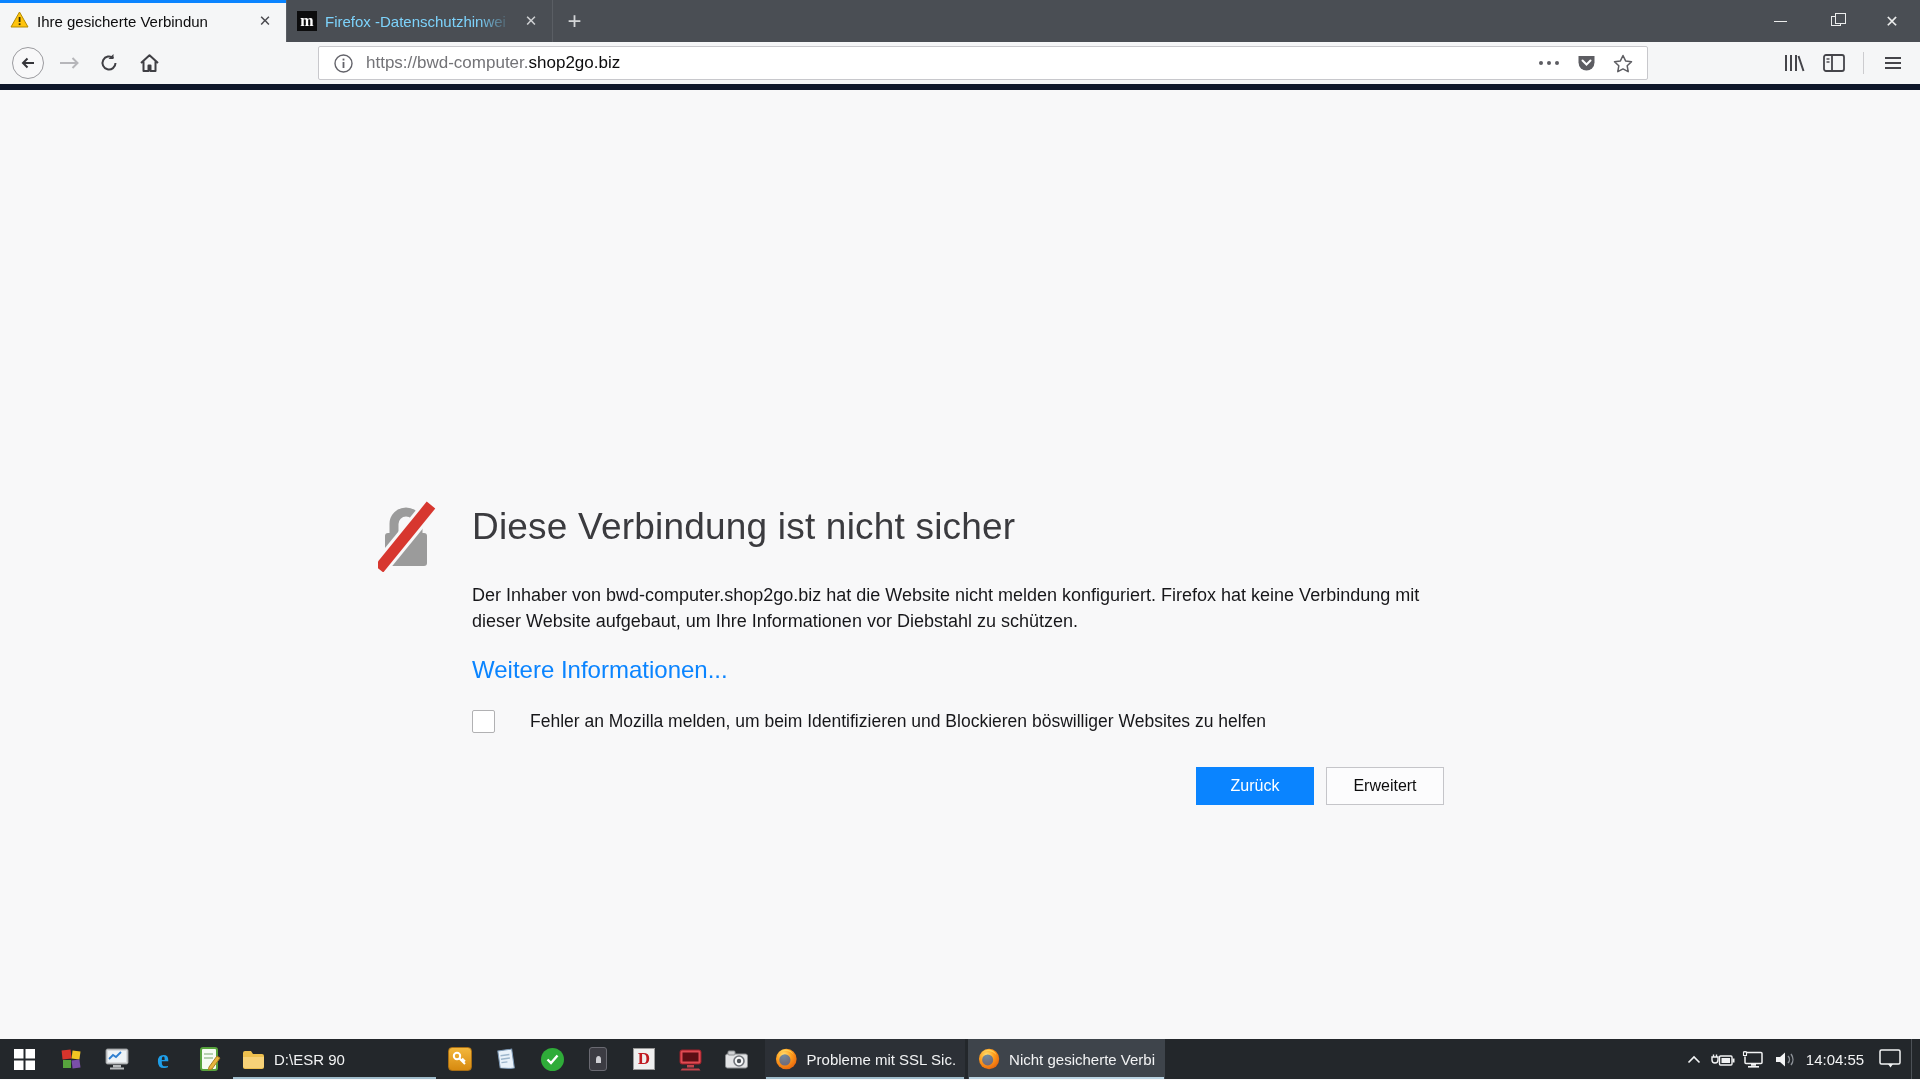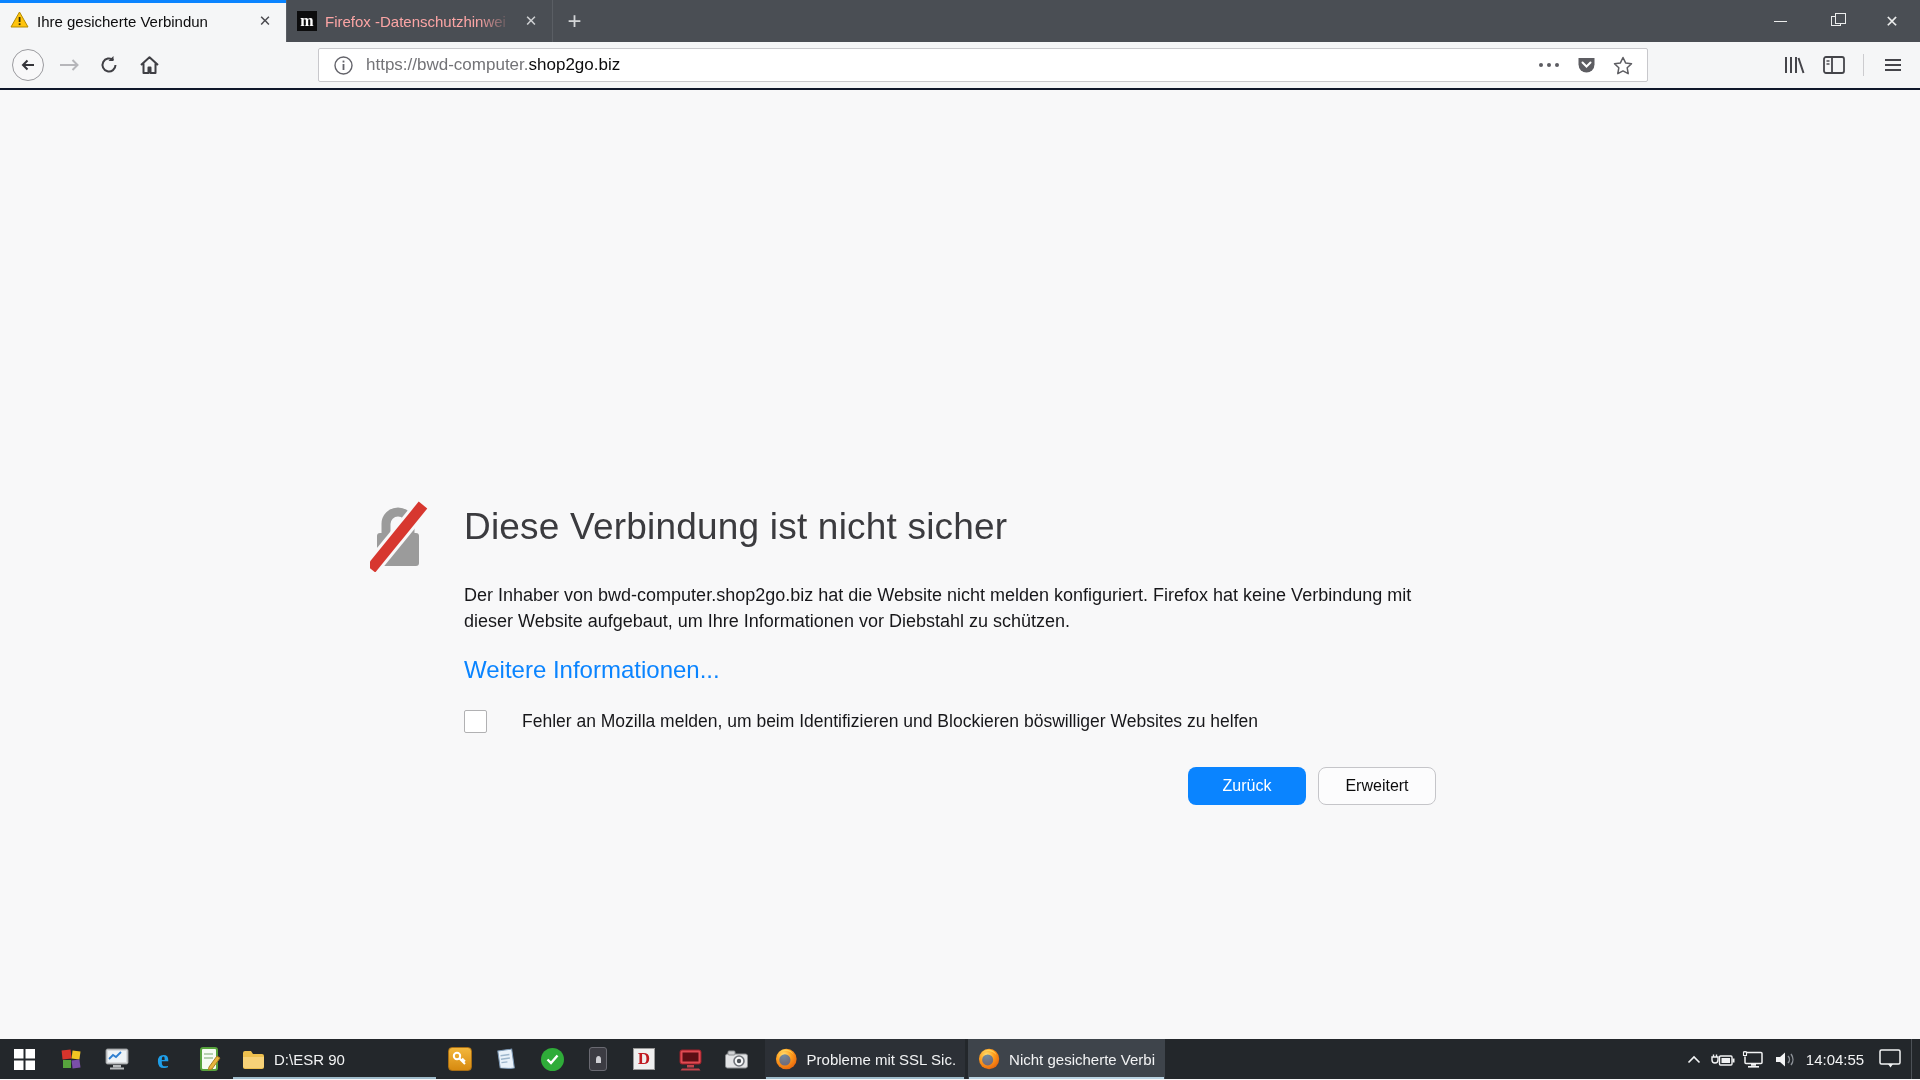--- a/index.html
+++ b/index.html
@@ -9,69 +9,69 @@
   
   .titlebar { height:42px; background:#4a4e54; display:flex; align-items:stretch; }
   .tab { display:flex; align-items:center; gap:8px; padding:0 10px; position:relative; cursor:default; }
   .tab.active { width:286px; background:#f5f6f7; }
   .tab.active::before { content:""; position:absolute; top:0; left:0; right:0; height:3px; background:#0a84ff; }
   .tab.inactive { width:266px; border-left:1px solid #5a5e64; }
   .tab-title { flex:1; font-size:15px; white-space:nowrap; overflow:hidden;
     -webkit-mask-image:linear-gradient(to right,#000 82%,transparent);
             mask-image:linear-gradient(to right,#000 82%,transparent); }
   .tab.active .tab-title { color:#0c0c0d; }
-  .tab.inactive .tab-title { color:#fca5a5; }
+  .tab.inactive .tab-title { color:#7dd3fc; }
   .tab-close { font-size:15px; width:22px; height:22px; line-height:22px; text-align:center; border-radius:2px; }
   .tab.active .tab-close { color:#4a4a4f; }
   .tab.inactive .tab-close { color:#cfd1d3; }
   .favicon-m { width:20px; height:20px; background:#0c0c0d; color:#fff; font-family:"Liberation Serif",serif;
     font-weight:bold; font-size:16px; text-align:center; line-height:20px; flex:0 0 auto; }
   .newtab { width:44px; display:flex; align-items:center; justify-content:center; color:#d3d5d7;
     font-size:24px; font-weight:300; border-left:1px solid #5a5e64; }
   .drag-space { flex:1; }
   .win-controls { display:flex; }
   .win-btn { width:56px; display:flex; align-items:center; justify-content:center; color:#eceded; }
   .glyph-min { width:13px; height:1px; background:#eceded; display:block; }
   .glyph-restore { width:10px; height:10px; border:1px solid #eceded; position:relative; display:block; }
   .glyph-restore::before { content:""; position:absolute; left:2px; bottom:2px; width:10px; height:10px;
     border:1px solid #eceded; border-right:none; border-bottom:none; background:transparent; top:-4px; left:3px;
     width:9px; height:9px; border:1px solid #eceded; background:#4a4e54; }
   .glyph-close { font-size:16px; }
 
   
-  .navbar { height:48px; background:#f5f6f7; border-bottom:2px solid #0f172a; display:flex; align-items:center;
+  .navbar { height:48px; background:#f5f6f7; border-bottom:6px solid #0f172a; display:flex; align-items:center;
     padding:0 10px; gap:6px; }
   .nav-btn { width:34px; height:34px; display:flex; align-items:center; justify-content:center; border-radius:2px; flex:0 0 auto; }
   .nav-btn.back { width:36px; }
   .nav-spacer { width:140px; flex:0 0 auto; }
   .urlbar { width:1330px; height:34px; background:#fff; border:1px solid #c8c8cc; border-radius:2px;
     display:flex; align-items:center; padding:0 10px; gap:9px; flex:0 0 auto; }
   .url-text { flex:1; font-size:17px; color:#737377; white-space:nowrap; overflow:hidden; }
   .url-domain { color:#0c0c0d; }
   .page-action { width:28px; height:28px; display:flex; align-items:center; justify-content:center; flex:0 0 auto; }
   .dots { display:flex; gap:4px; }
   .dots i { width:4px; height:4px; border-radius:50%; background:#5d5d62; display:block; }
   .nav-right { margin-left:auto; display:flex; align-items:center; gap:6px; }
   .toolbar-sep { width:1px; height:22px; background:#cccccf; margin:0 6px; }
   .hamburger { display:flex; flex-direction:column; gap:3px; }
   .hamburger i { width:16px; height:2px; background:#45454a; display:block; }
 
   
   .content { position:relative; height:949px; background:#f8f8f9; }
-  .error-wrap { position:absolute; left:370px; top:410px; display:flex; gap:34px; }
+  .error-wrap { position:absolute; left:378px; top:410px; display:flex; gap:34px; }
   .error-main { width:990px; }
   .error-title { font-size:37px; font-weight:300; color:#3b3b3f; letter-spacing:.2px; margin:6px 0 34px; }
   .error-desc { font-size:18px; line-height:26px; color:#17171a; margin-bottom:22px; }
   .learn-more { display:inline-block; font-size:24px; color:#0a84ff; text-decoration:none; margin-bottom:26px; }
   .report-row { display:flex; align-items:center; gap:15px; margin-bottom:24px; }
   .checkbox { width:23px; height:23px; background:#fff; border:1px solid #b1b1b3; border-radius:2px; flex:0 0 auto; }
   .report-label { font-size:17.5px; color:#17171a;margin-left:20px; }
   .btn-row { display:flex; justify-content:flex-end; gap:12px; padding-right:18px; margin-top:34px; }
   .btn { min-width:118px; height:38px; font-size:16px; font-family:"Liberation Sans",sans-serif;
-    border-radius:8px; display:flex; align-items:center; justify-content:center; padding:0 18px; }
+    border-radius:0; display:flex; align-items:center; justify-content:center; padding:0 18px; }
   .btn-primary { background:#0a84ff; color:#fff; border:none; }
   .btn-secondary { background:#fcfcfd; color:#0c0c0d; border:1px solid #c5c5c9; }
 
   
   .taskbar { height:40px; background:#23272b; display:flex; align-items:stretch; color:#f2f3f4; }
   .tb-btn { width:46px; display:flex; align-items:center; justify-content:center; position:relative; flex:0 0 auto; }
   .tb-btn.start { width:48px; }
   .tb-window { display:flex; align-items:center; gap:9px; padding:0 10px; position:relative; flex:0 0 auto;
     font-size:15px; white-space:nowrap; overflow:hidden; }
   .tb-window .tb-label { overflow:hidden; text-overflow:clip; }

